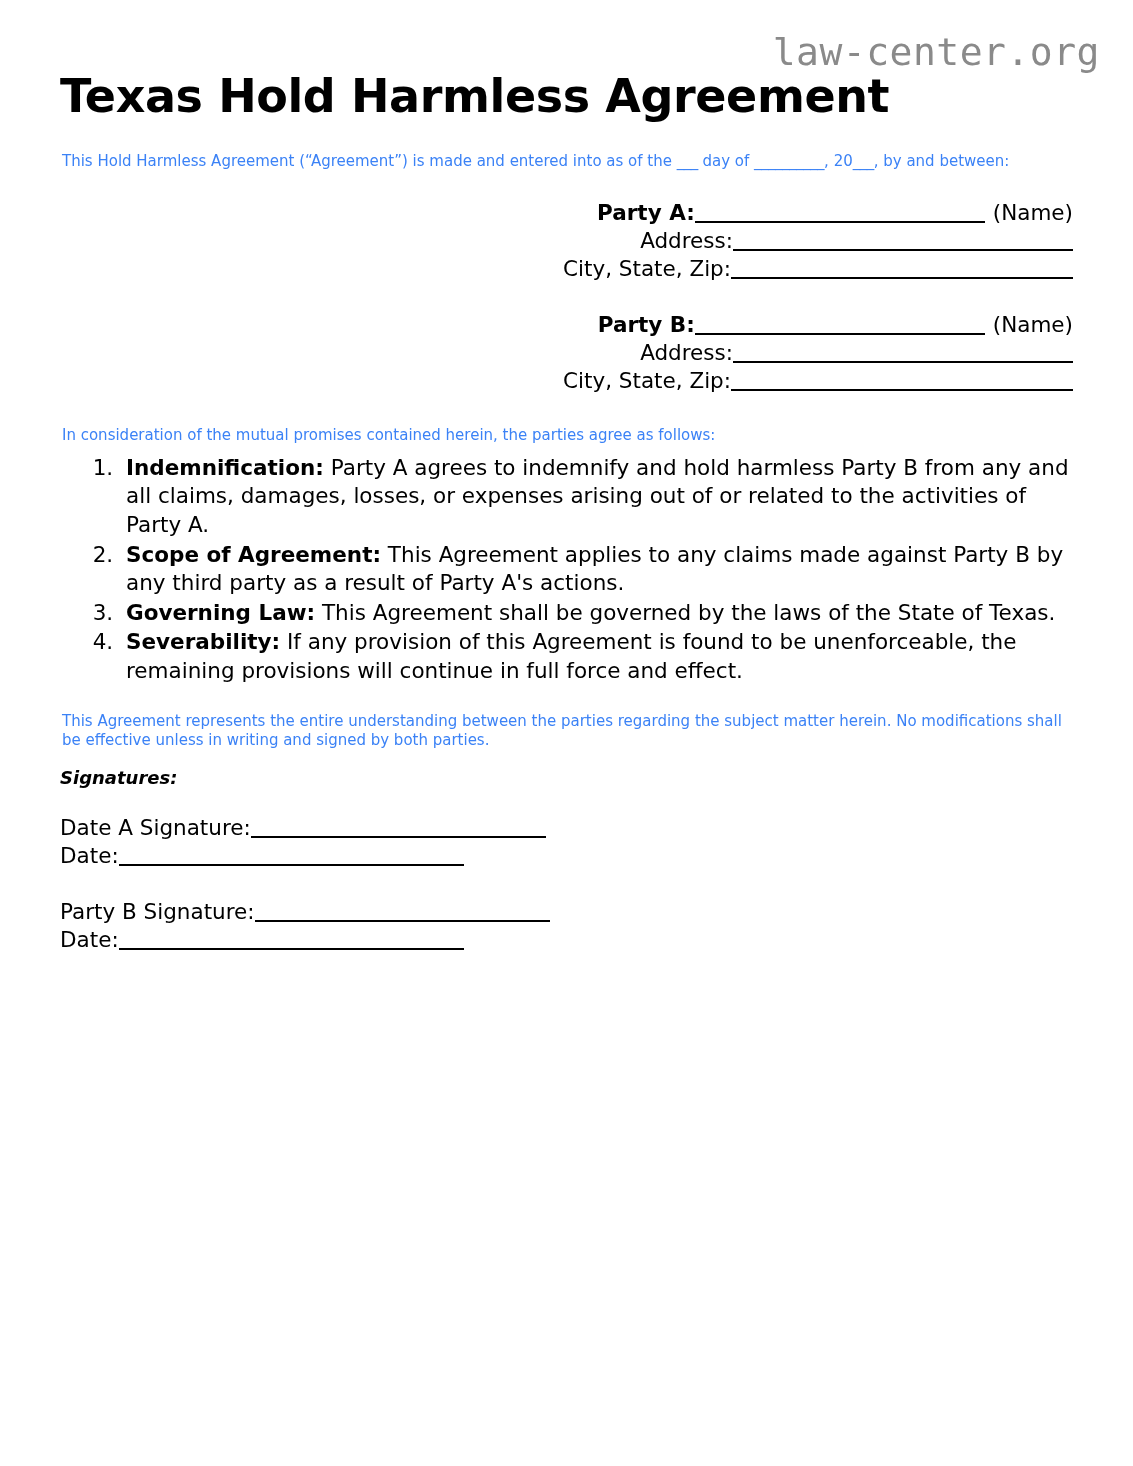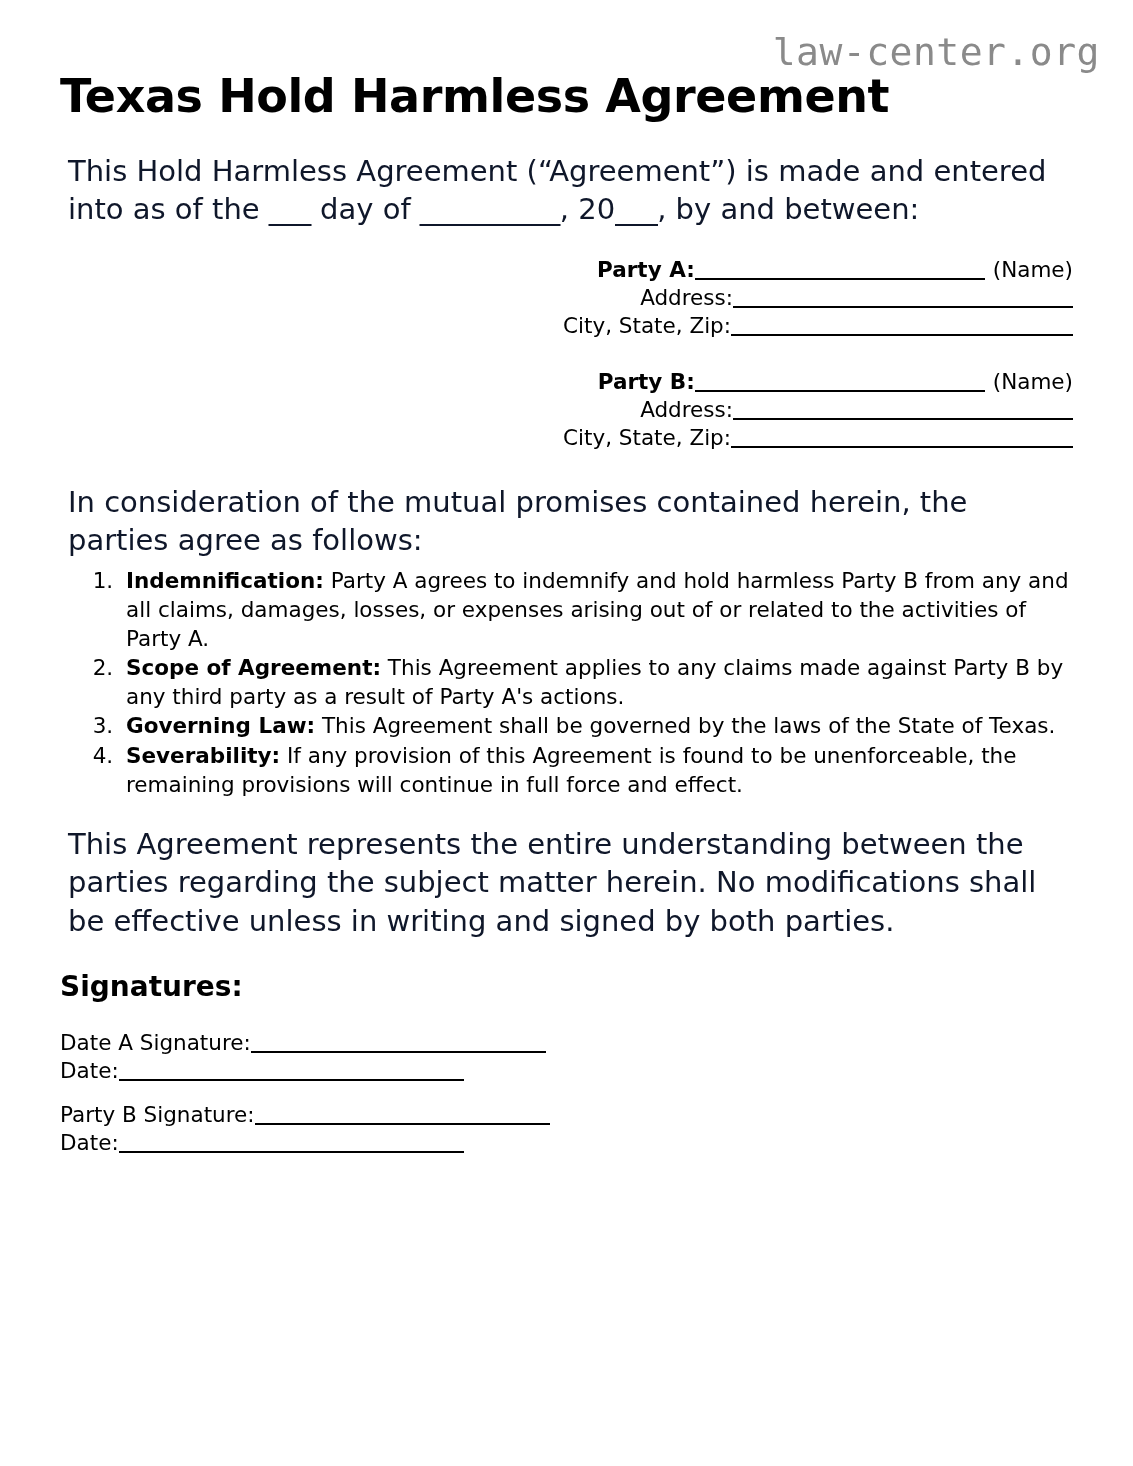--- a/index.html
+++ b/index.html
@@ -44,24 +44,24 @@
     padding-top: 72px;
     font-size: 46px;
     font-weight: bold;
     letter-spacing: -0.4px;
     line-height: 1.08;
     color: #000000;
   }
 
   
   .para {
-    font-size: 29px;
+    font-size: 15px;
     line-height: 1.32;
-    margin: 8px;
-    color: #0f172a;
+    margin: 2px;
+    color: #3b82f6;
   }
 
   .intro { margin-top: 30px; max-width: 1000px; }
 
   .blank-inline { letter-spacing: -0.5px; }
 
   
   .party-block {
     margin-top: 28px;
     font-size: 21.5px;
@@ -103,30 +103,31 @@
   ol.clauses > li::marker {
     font-weight: normal;
   }
   .clause-title { font-weight: bold; }
 
   
   .closing { margin-top: 26px; max-width: 1000px; }
 
   
   .sig-heading {
-    margin-top: 30px;
-    font-size: 28px;
+    margin-top: 16px;
+    font-size: 18px;
     font-weight: bold;
+    font-style: italic;
   }
   .sig-group {
     margin-top: 26px;
     font-size: 21.5px;
     line-height: 1.30;
   }
-  .sig-group.second { margin-top: 16px; }
+  .sig-group.second { margin-top: 28px; }
   .sig-line { white-space: nowrap; }
   .rule-sig  { width: 295px; }
   .rule-date { width: 345px; }
 </style>
 </head>
 <body>
 
 <div class="page">
 
   <div class="watermark" style="color: rgb(138, 138, 138);">law-center.org</div>

